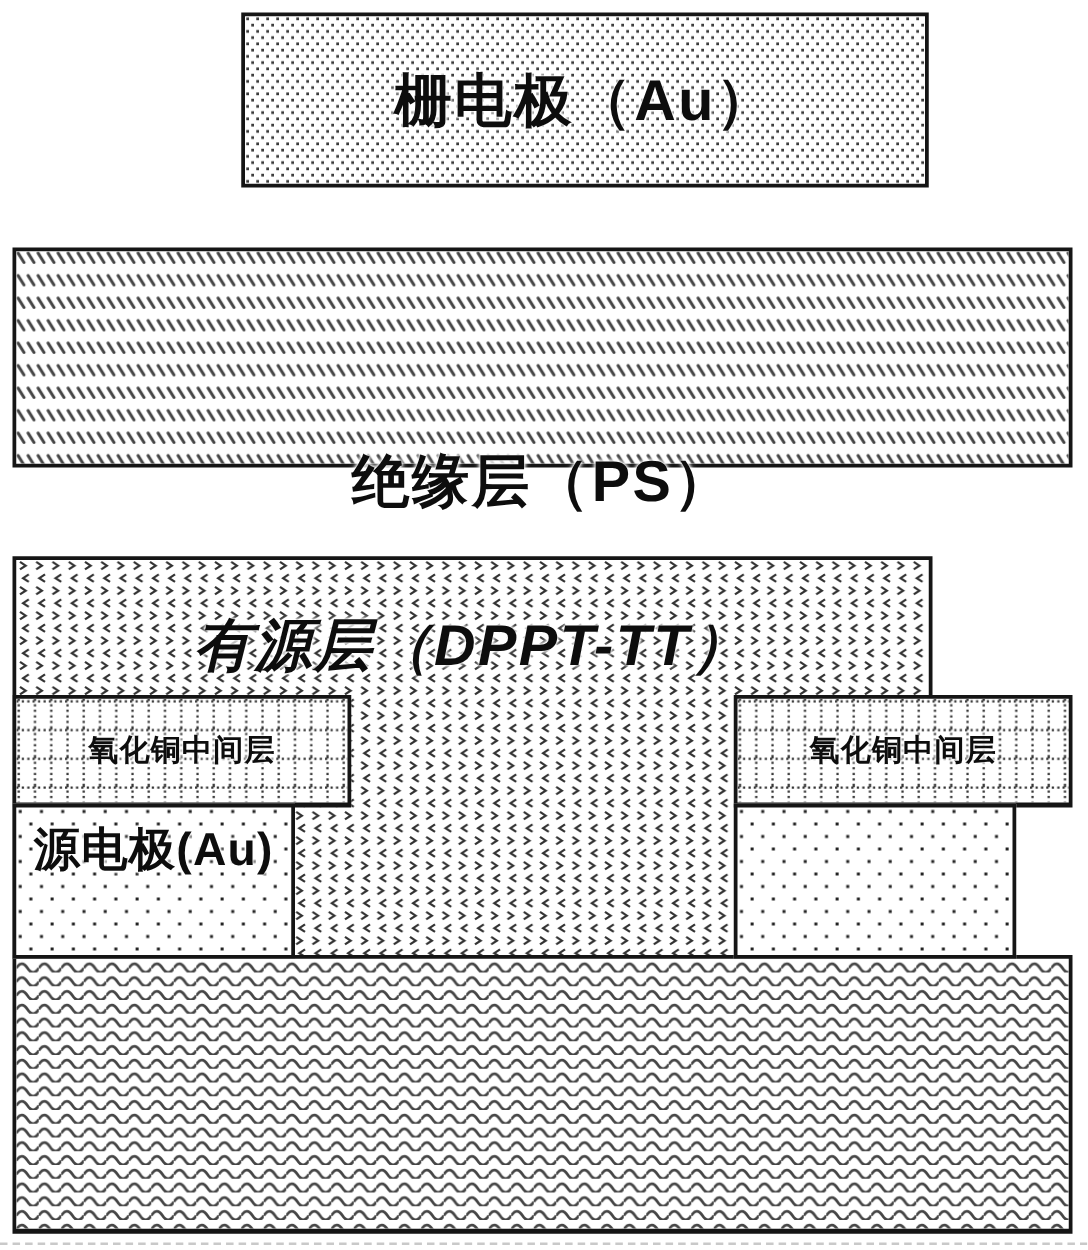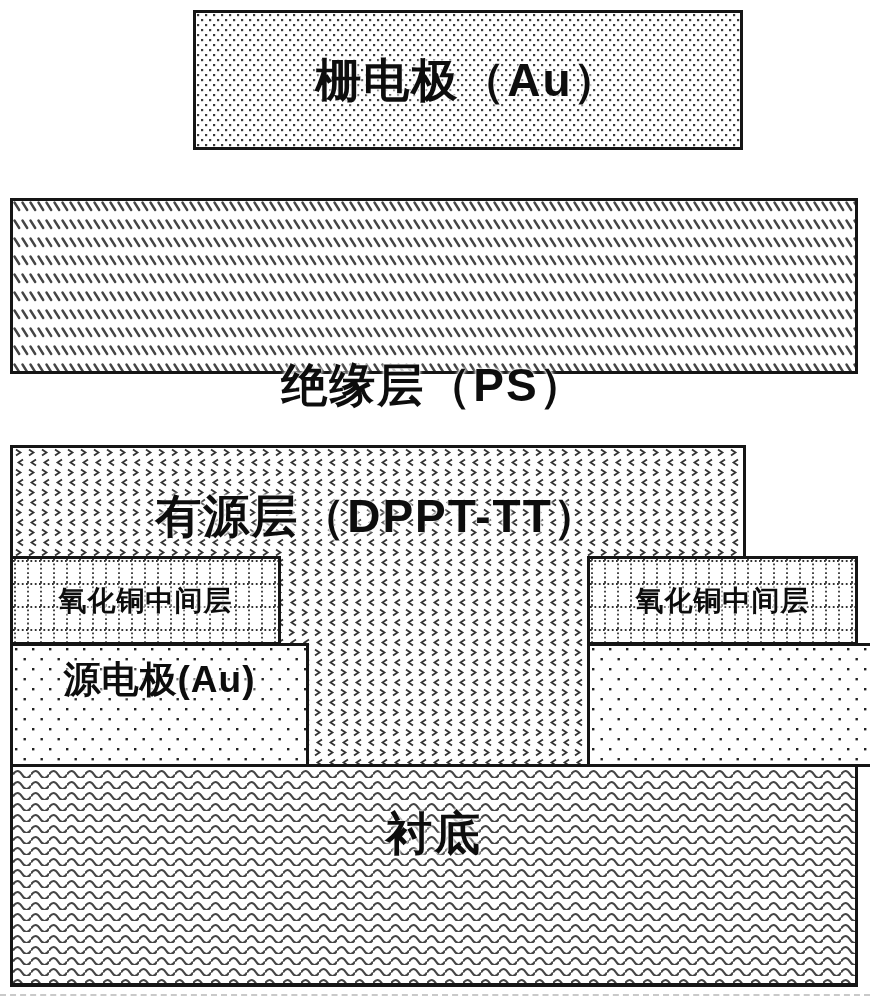--- a/index.html
+++ b/index.html
@@ -26,38 +26,38 @@
     width:100%;
     text-align:center;
     font-weight:bold;
     color:#0d0d0d;
     z-index:2;
     text-shadow:0 0 3px #fff,0 0 3px #fff,0 0 5px #fff;
     white-space:nowrap;
   }
   .lg{font-size:46px;letter-spacing:2px;line-height:52px;}
   .md{font-size:37px;letter-spacing:1px;line-height:44px;}
-  .sm{font-size:28px;letter-spacing:1px;line-height:38px;}
+  .sm{font-size:24px;letter-spacing:1px;line-height:38px;}
 
   
   .gate{left:160px;top:10px;width:550px;height:140px;z-index:3;margin-left:33px;}
   .gate .label{top:50%;transform:translateY(-50%);}
 
   .insulator{left:10px;top:198px;width:848px;height:176px;z-index:1;}
   .insulator .label{top:158px;}
 
-  .active{left:10px;top:445px;width:736px;height:322px;z-index:1;}
+  .active{left:10px;top:445px;width:736px;height:322px;z-index:1;font-style:italic;}
   .active .label{top:42px;}
 
   .cuo{top:556px;width:271px;height:90px;z-index:4;border-bottom-width:4px;}
   .cuo .label{top:50%;transform:translateY(-50%);}
   .cuo-left{left:10px;}
   .cuo-right{left:587px;}
 
-  .sd{top:643px;width:299px;height:124px;z-index:4;padding-left:20px;}
+  .sd{top:643px;width:226px;height:124px;z-index:4;padding-left:20px;}
   .sd .label{top:12px;}
   .source{left:10px;}
   .drain{left:587px;}
 
   .substrate{left:10px;top:764px;width:848px;height:223px;z-index:2;border-bottom-width:4px;}
   .substrate .label{top:40px;}
 
   .artifact-line{
     position:absolute;left:0;top:994px;width:870px;height:0;
     border-top:2px dashed #c9c9c9;z-index:0;
@@ -146,18 +146,17 @@
   <div class="layer sd drain">
     <svg class="pfill">
         <rect width="100%" height="100%" fill="url(#p-dots-sparse)"></rect>
       </svg>
   </div>
 
   <div class="layer substrate">
     <svg class="pfill">
         <rect width="100%" height="100%" fill="url(#p-wave)"></rect>
       </svg>
-    <div class="label lg">衬底</div>
   </div>
 
   <div class="artifact-line"></div>
 
 </div>
 
 </body></html>

